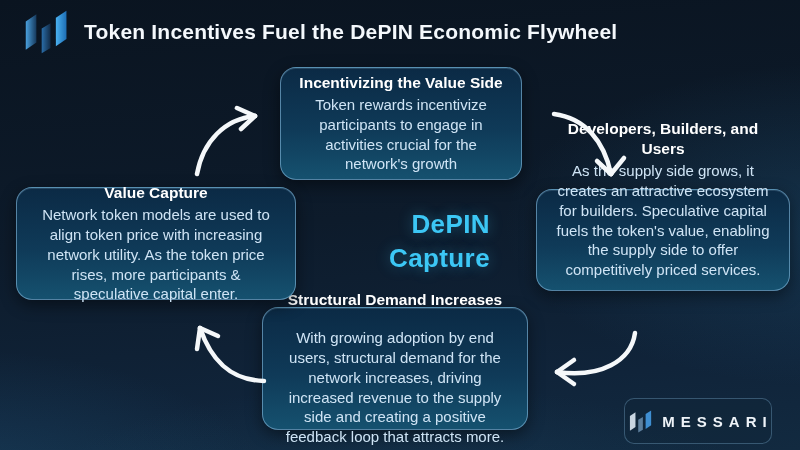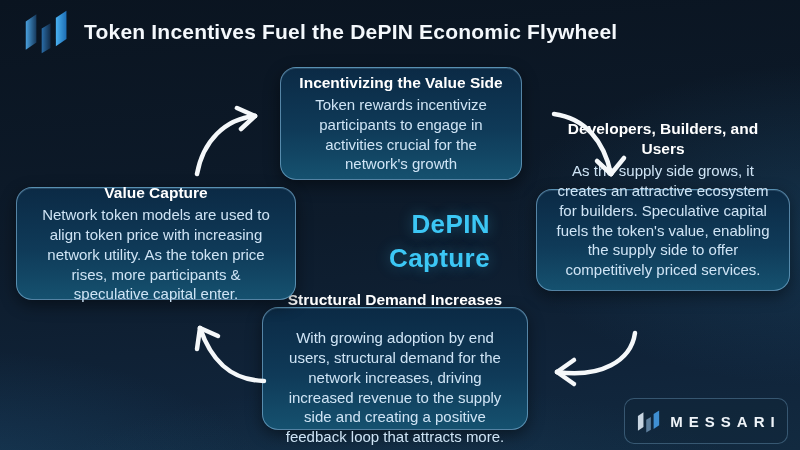--- a/index.html
+++ b/index.html
@@ -29,21 +29,21 @@
   .node-bottom{left:262px;top:307px;width:266px;height:123px;gap:16px;}
   .node-left{left:16px;top:187px;width:280px;height:113px;}
   .center-title{
     position:absolute;left:310px;top:208px;width:180px;text-align:right;
     color:#3cc7f5;font-size:26px;font-weight:800;line-height:1.3;letter-spacing:.4px;
     text-shadow:0 0 14px rgba(60,199,245,0.35);
   }
   .arrow{position:absolute;}
   .arrow path{stroke:#f5f8fa;stroke-width:4.5;fill:none;stroke-linecap:round;stroke-linejoin:round;}
   .footer-badge{
-    position:absolute;left:624px;top:398px;width:164px;height:46px;box-sizing:border-box;
+    position:absolute;left:624px;top:398px;width:148px;height:46px;box-sizing:border-box;
     border:1.5px solid rgba(130,180,215,0.35);border-radius:10px;
     display:flex;align-items:center;justify-content:center;gap:9px;
     background:rgba(16,34,52,0.25);
   }
   .footer-word{color:#eef3f8;font-size:15px;font-weight:700;letter-spacing:6px;margin-right:-6px;}
 </style>
 </head>
 <body>
 
 <div class="canvas">

